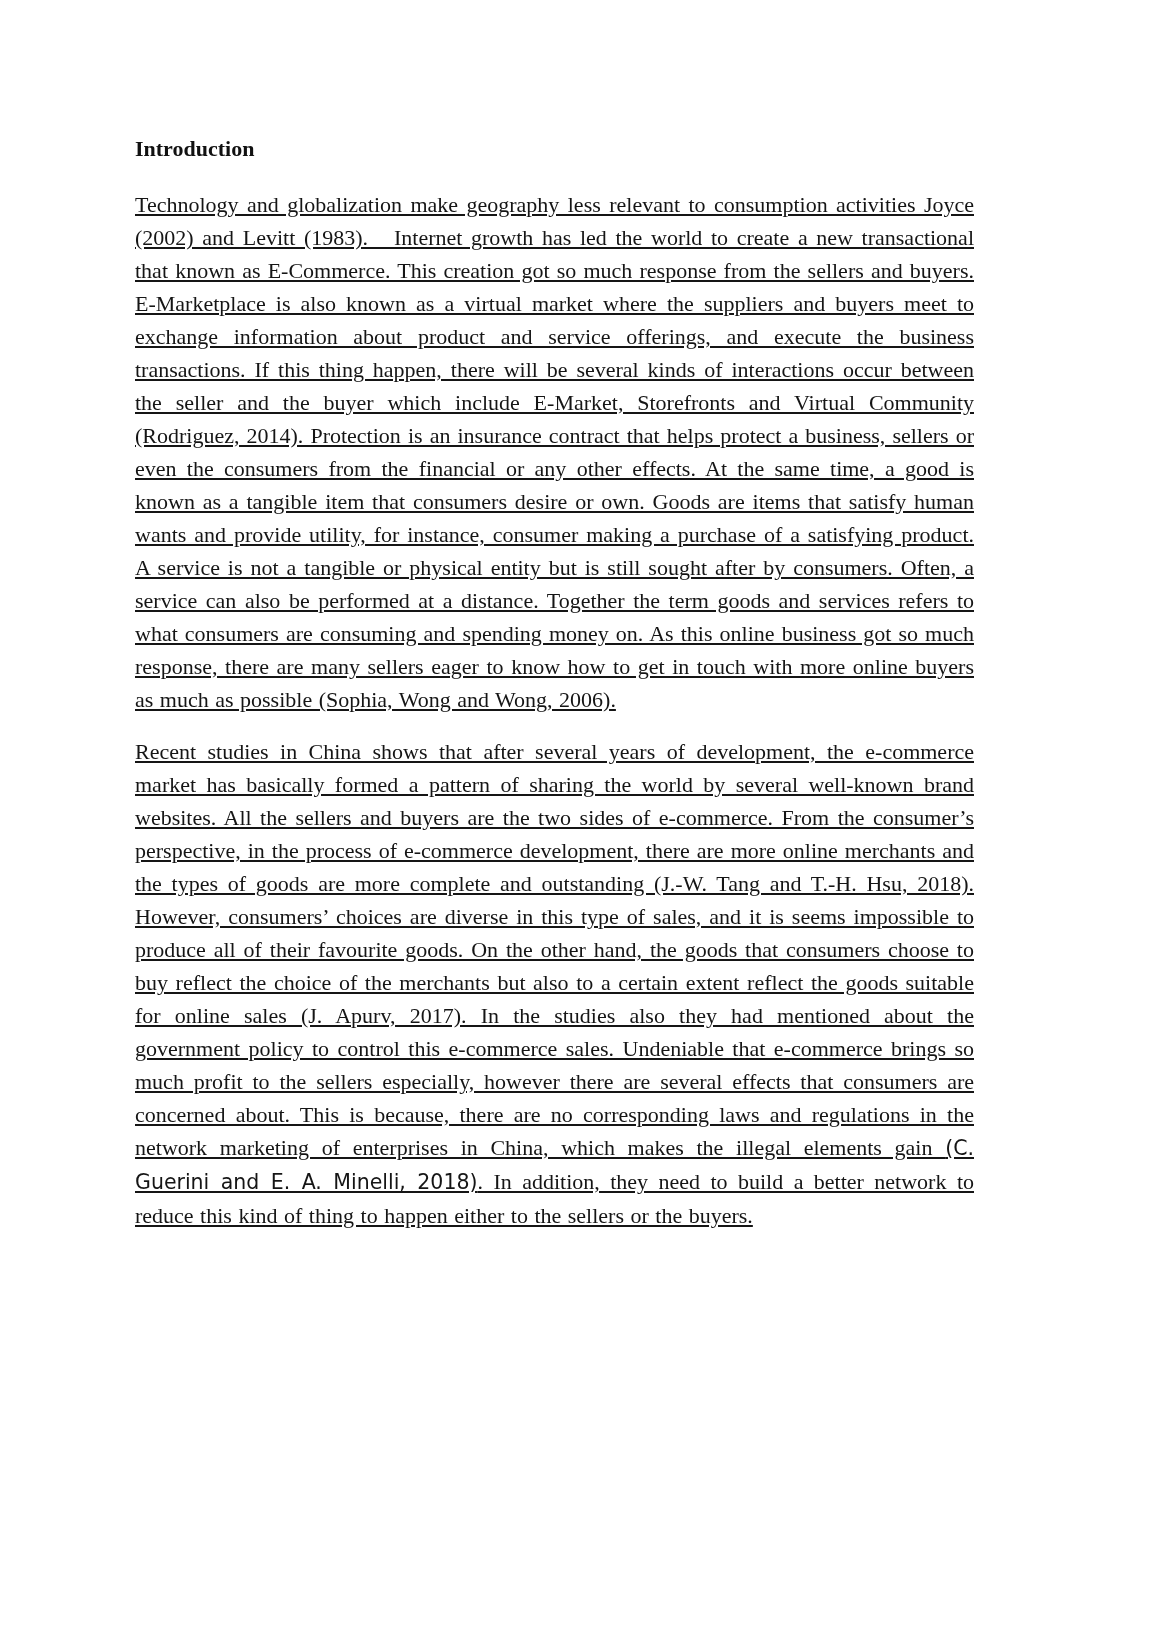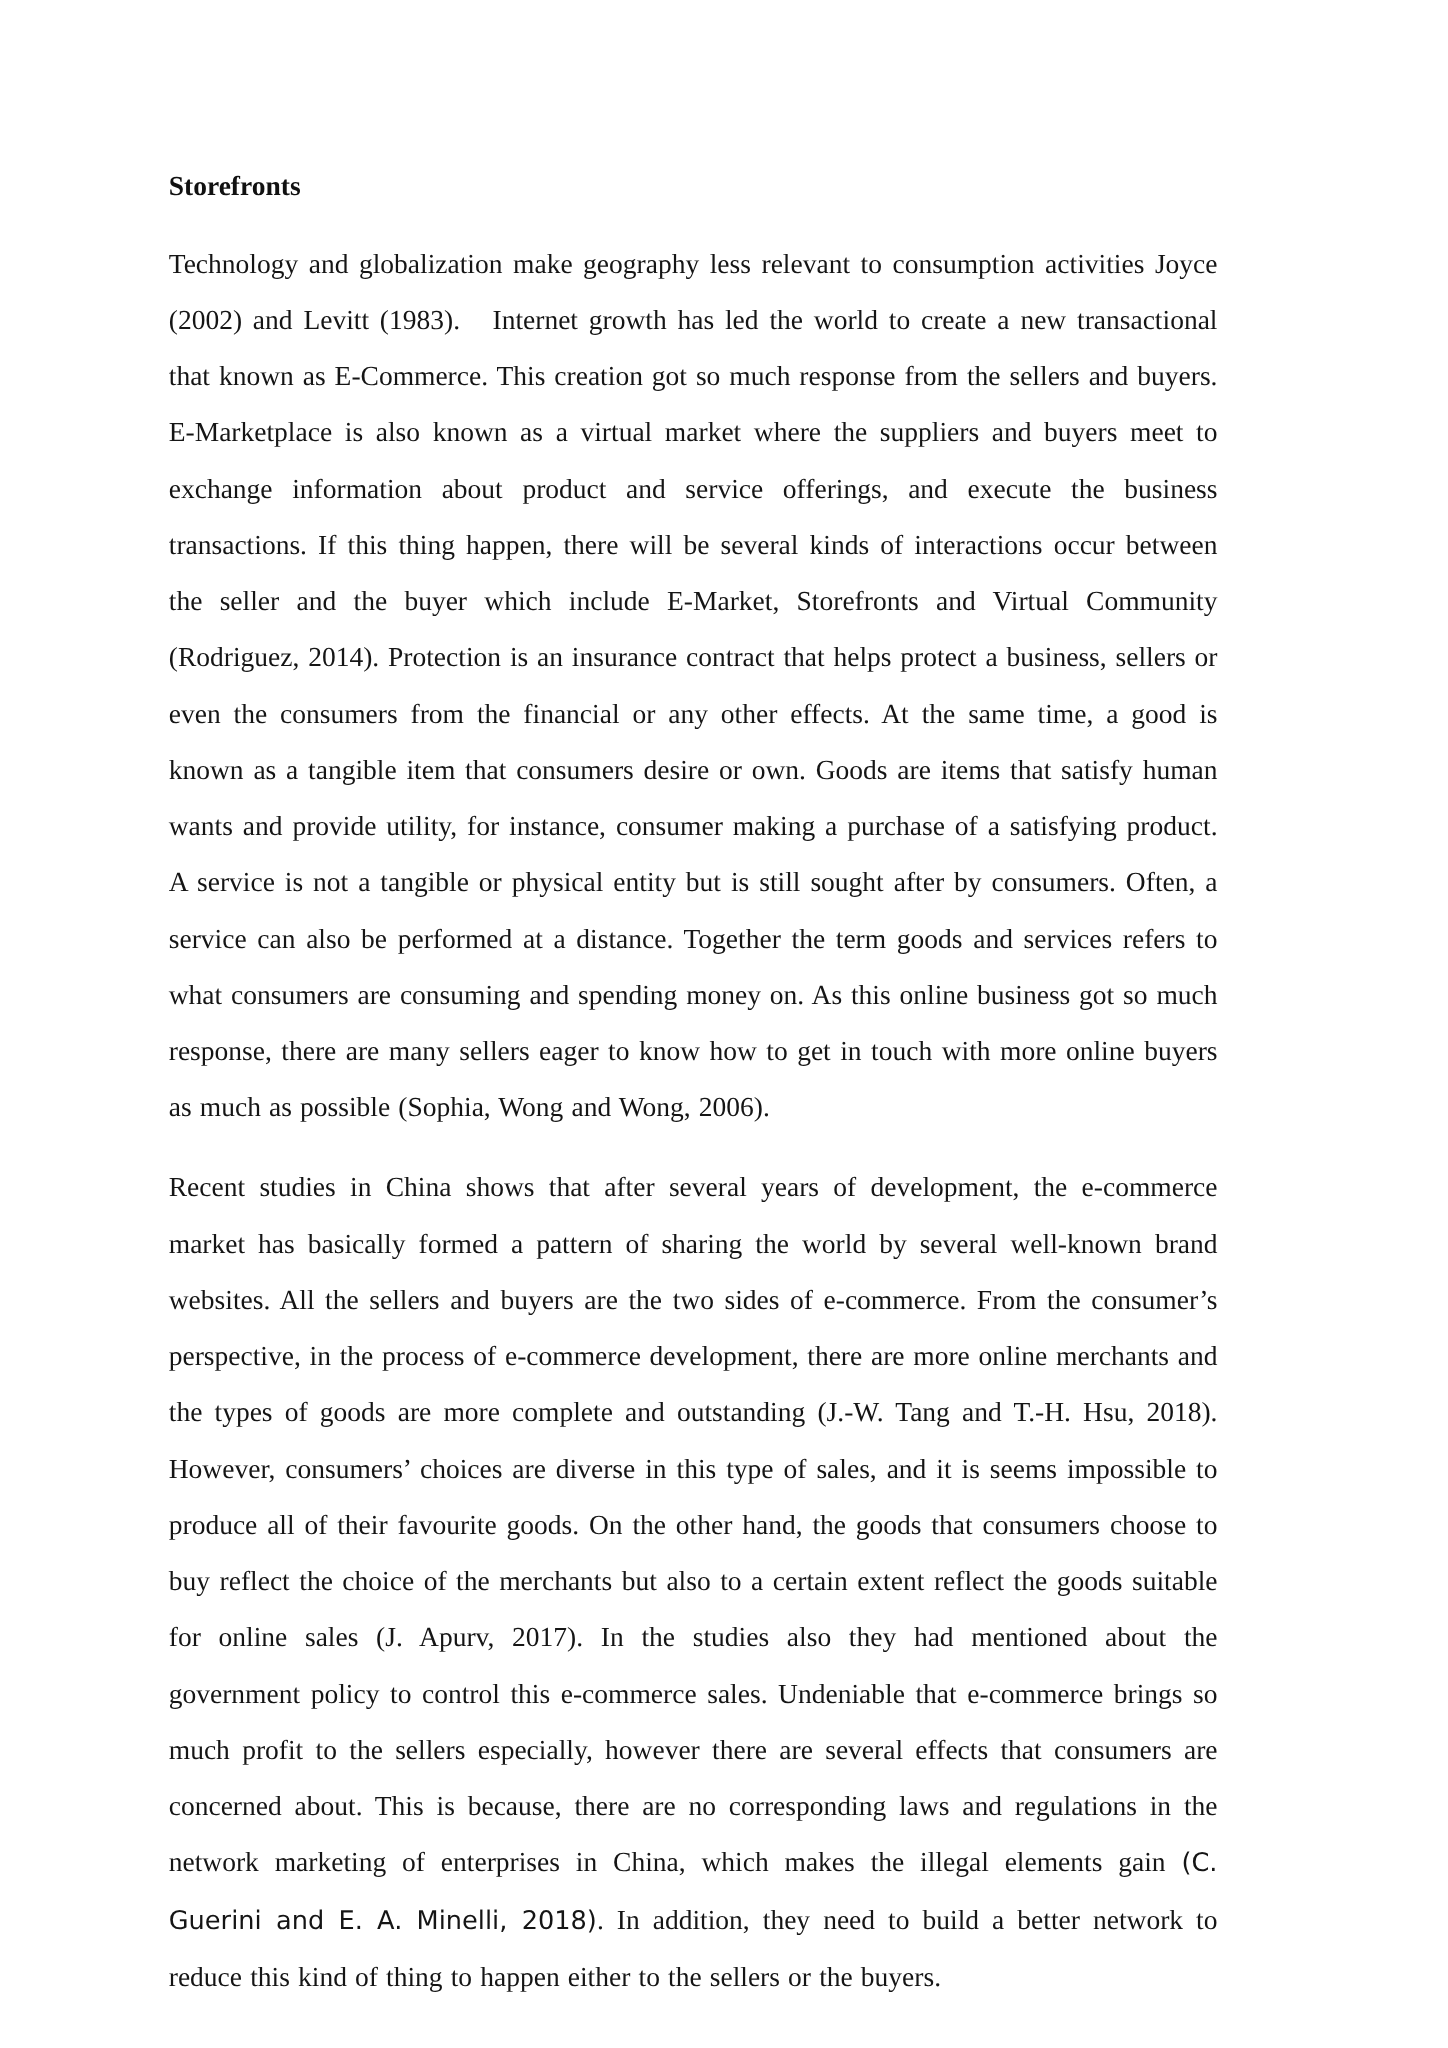--- a/index.html
+++ b/index.html
@@ -18,33 +18,34 @@
     padding: 136px 184px 0 135px;
   }
   .heading {
     font-size: 22px;
     font-weight: 700;
     color: #111111;
     margin-bottom: 26px;
   }
   .para {
     font-size: 22px;
-    line-height: 45px;
+    line-height: 33px;
     text-align: justify;
     text-justify: inter-word;
     margin-bottom: 19px;
     word-spacing: 1px;
+    text-decoration: underline;
   }
   .alt-font {
     font-family: "DejaVu Sans", sans-serif;
     font-size: 20.5px;
   }
 </style>
 </head>
 <body>
 
 <div class="page">
-  <h1 class="heading">Storefronts</h1>
+  <h1 class="heading">Introduction</h1>
 
   <p class="para">Technology and globalization make geography less relevant to consumption activities Joyce (2002) and Levitt (1983).&nbsp;&nbsp; Internet growth has led the world to create a new transactional that known as E-Commerce. This creation got so much response from the sellers and buyers. E-Marketplace is also known as a virtual market where the suppliers and buyers meet to exchange information about product and service offerings, and execute the business transactions. If this thing happen, there will be several kinds of interactions occur between the seller and the buyer which include E-Market, Storefronts and Virtual Community (Rodriguez, 2014). Protection is an insurance contract that helps protect a business, sellers or even the consumers from the financial or any other effects. At the same time, a good is known as a tangible item that consumers desire or own. Goods are items that satisfy human wants and provide utility, for instance, consumer making a purchase of a satisfying product. A service is not a tangible or physical entity but is still sought after by consumers. Often, a service can also be performed at a distance. Together the term goods and services refers to what consumers are consuming and spending money on. As this online business got so much response, there are many sellers eager to know how to get in touch with more online buyers as much as possible (Sophia, Wong and Wong, 2006).</p>
 
   <p class="para"><span>Recent studies in China shows that after several years of development, the e-commerce market has basically formed a pattern of sharing the world by several well-known brand websites. All the sellers and buyers are the two sides of e-commerce. From the consumer’s perspective, in the process of e-commerce development, there are more online merchants and the types of goods are more complete and outstanding (J.-W. Tang and T.-H. Hsu, 2018). However, consumers’ choices are diverse in this type of sales, and it is seems impossible to produce all of their favourite goods. On the other hand, the goods that consumers choose to buy reflect the choice of the merchants but also to a certain extent reflect the goods suitable for online sales (J. Apurv, 2017). In the studies also they had mentioned about the government policy to control this e-commerce sales. Undeniable that e-commerce brings so much profit to the sellers especially, however there are several effects that consumers are concerned about. This is because, there are no corresponding laws and regulations in the network marketing of enterprises in China, which makes the illegal elements gain </span><span class="alt-font">(C. Guerini and E. A. Minelli, 2018)</span><span>. In addition, they need to build a better network to reduce this kind of thing to happen either to the sellers or the buyers.</span></p>
 </div>
 
 </body></html>

